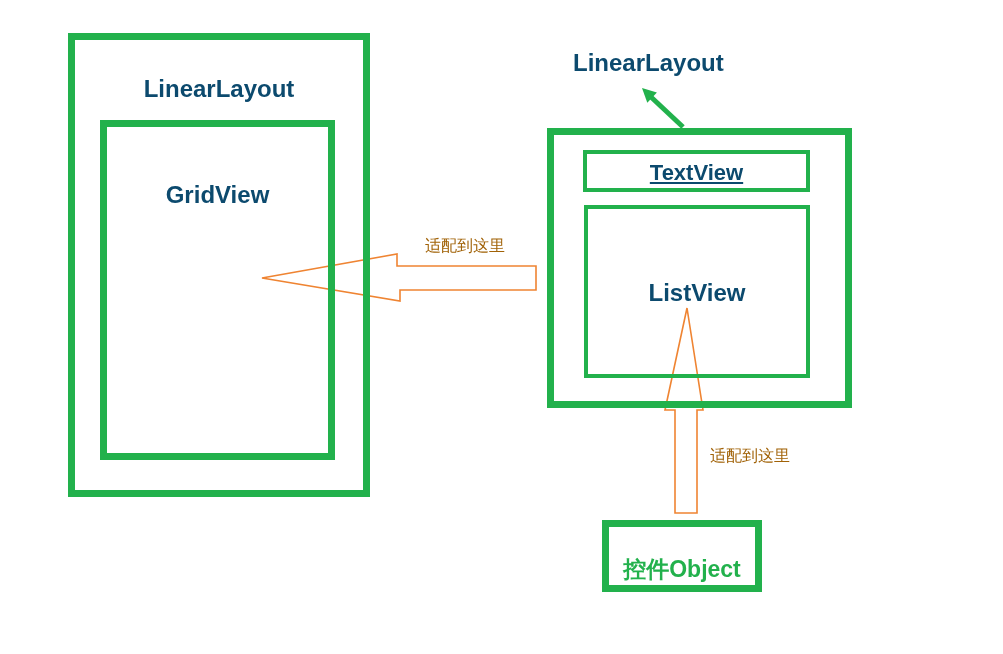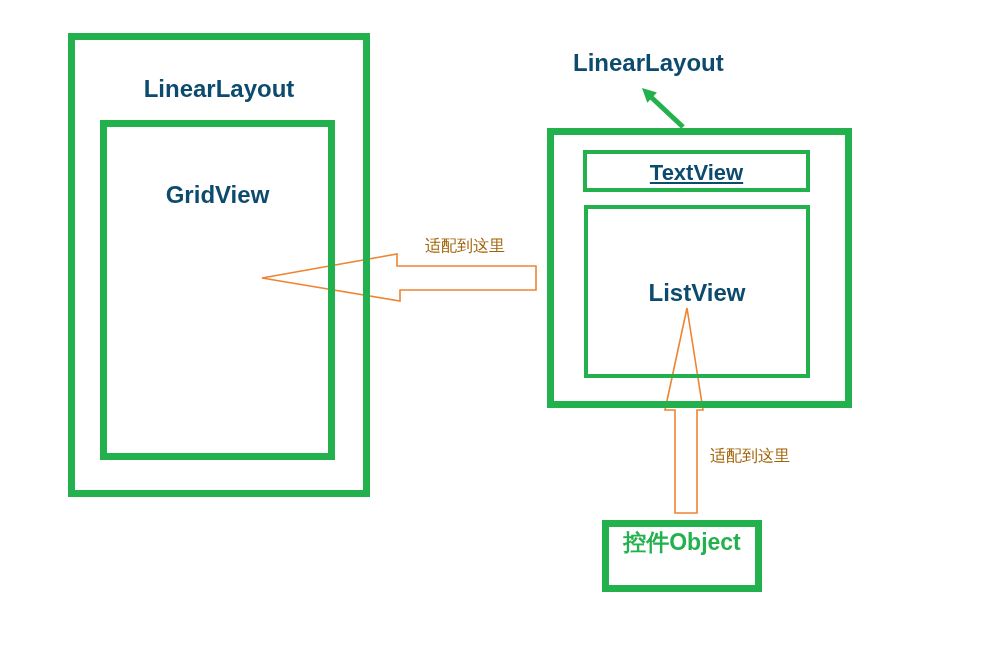--- a/index.html
+++ b/index.html
@@ -45,21 +45,21 @@
   #lbl-left-linearlayout{left:68px;top:75px;width:302px;font-size:24px;}
   #lbl-listview{left:100px;top:181px;width:235px;font-size:24px;}
 
   #box-right-outer{left:547px;top:128px;width:305px;height:280px;}
   #box-textview{left:583px;top:150px;width:227px;height:42px;}
   #box-gridview{left:584px;top:205px;width:226px;height:173px;}
   #lbl-right-linearlayout{left:573px;top:49px;font-size:24px;}
   #lbl-textview{left:583px;top:160px;width:227px;font-size:22px;text-decoration:underline;}
   #lbl-gridview{left:584px;top:279px;width:226px;font-size:24px;}
 
-  #box-object{left:602px;top:520px;width:160px;height:72px;display:flex;align-items:flex-start;justify-content:center;}
+  #box-object{left:602px;top:520px;width:160px;height:72px;display:flex;align-items:flex-end;justify-content:center;}
   #lbl-object{font-size:23px;color:#22B14C;font-weight:bold;white-space:nowrap;}
 
   #ann-left{left:417px;top:236px;}
   #ann-up{left:702px;top:446px;}
 </style>
 </head>
 <body>
 
 <div class="stage">
 

